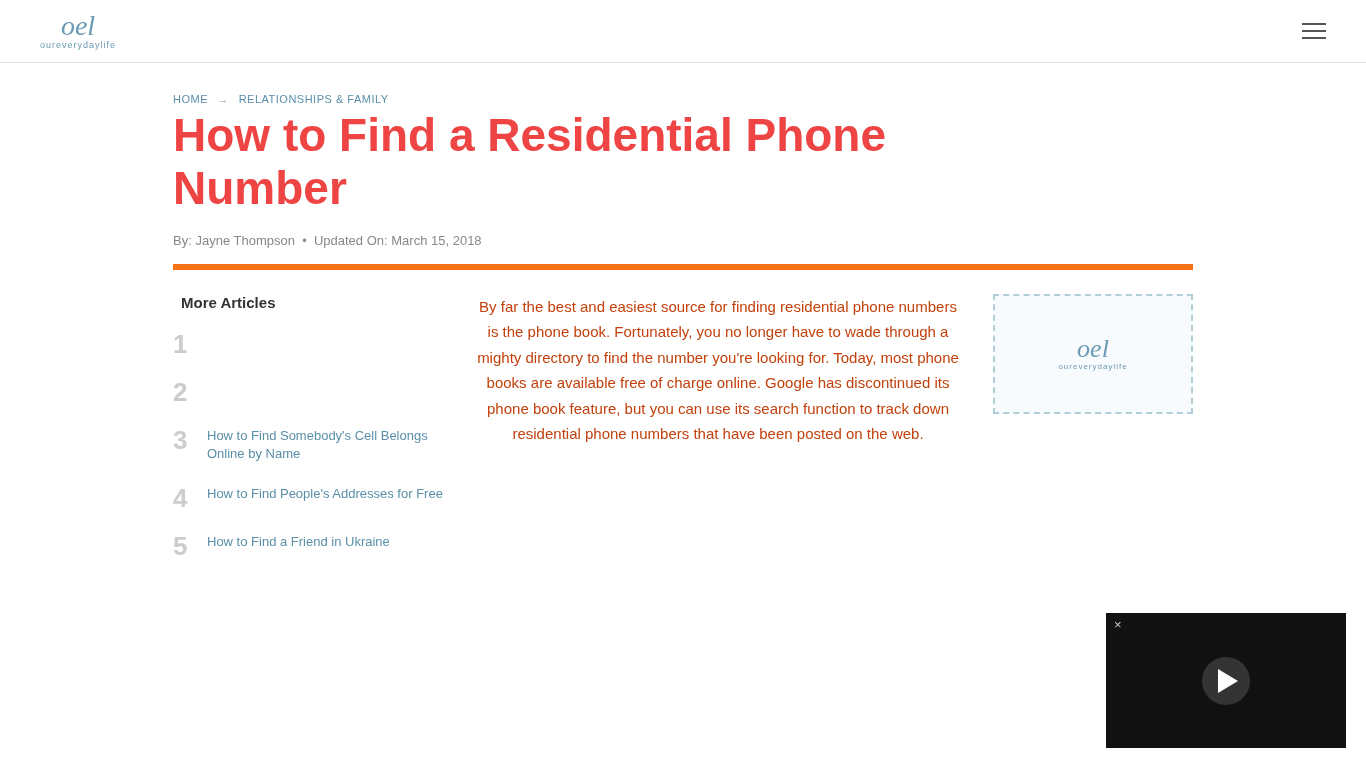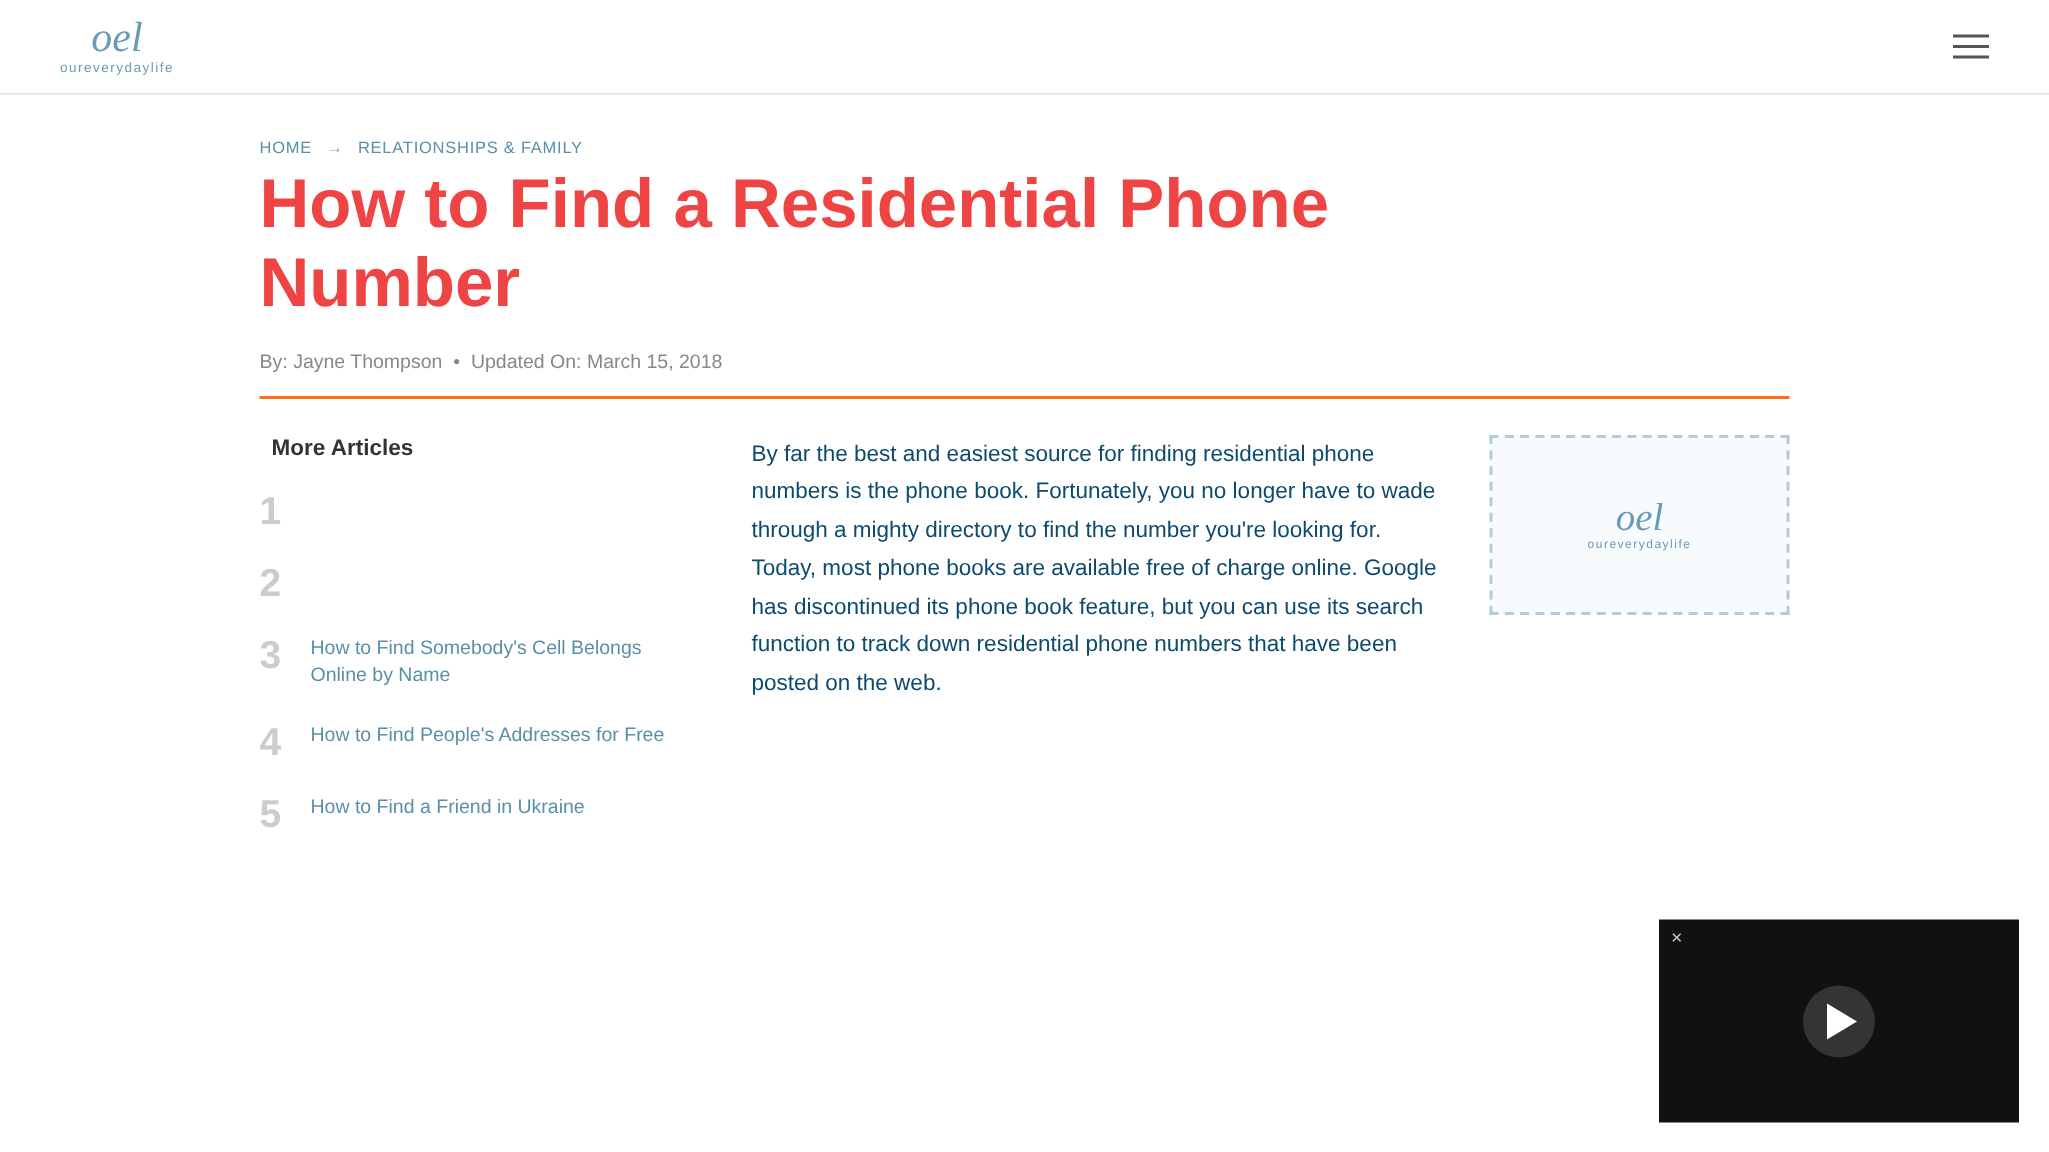--- a/index.html
+++ b/index.html
@@ -73,28 +73,28 @@
       line-height: 1.15;
       margin-bottom: 18px;
       max-width: 780px;
     }
 
     
     .byline {
       font-size: 13px;
       color: #888;
       margin-bottom: 24px;
-      border-bottom: 2px solid #f97316;
+      border-bottom: 6px solid #f97316;
       padding-bottom: 16px;
     }
 
     
     .content-area {
       display: flex;
-      gap: 48px;
+      gap: 20px;
     }
 
     
     .sidebar {
       width: 280px;
       flex-shrink: 0;
     }
     .more-articles-title {
       font-size: 15px;
       font-weight: 700;
@@ -131,21 +131,22 @@
       flex: 1;
     }
     .article-body-row {
       display: flex;
       gap: 30px;
     }
     .article-text {
       flex: 1;
       font-size: 15px;
       line-height: 1.7;
-      color: #0c4a6e;
+      color: #c2410c;
+      text-align: center;
     }
 
     
     .ad-box {
       width: 200px;
       flex-shrink: 0;
       height: 120px;
       border: 2px dashed #b0cdd8;
       display: flex;
       flex-direction: column;

